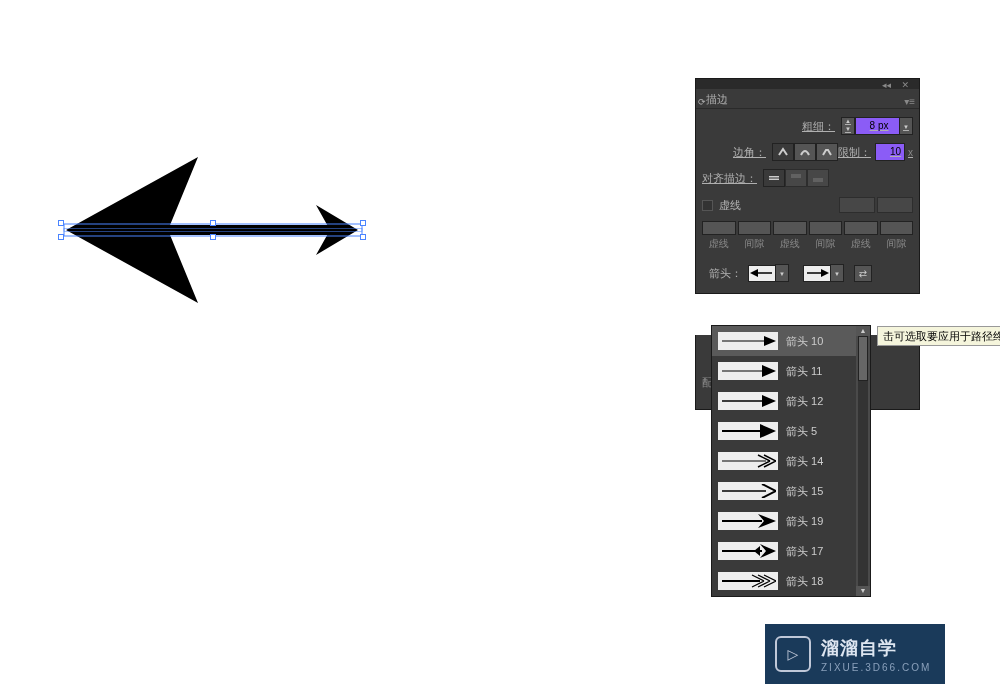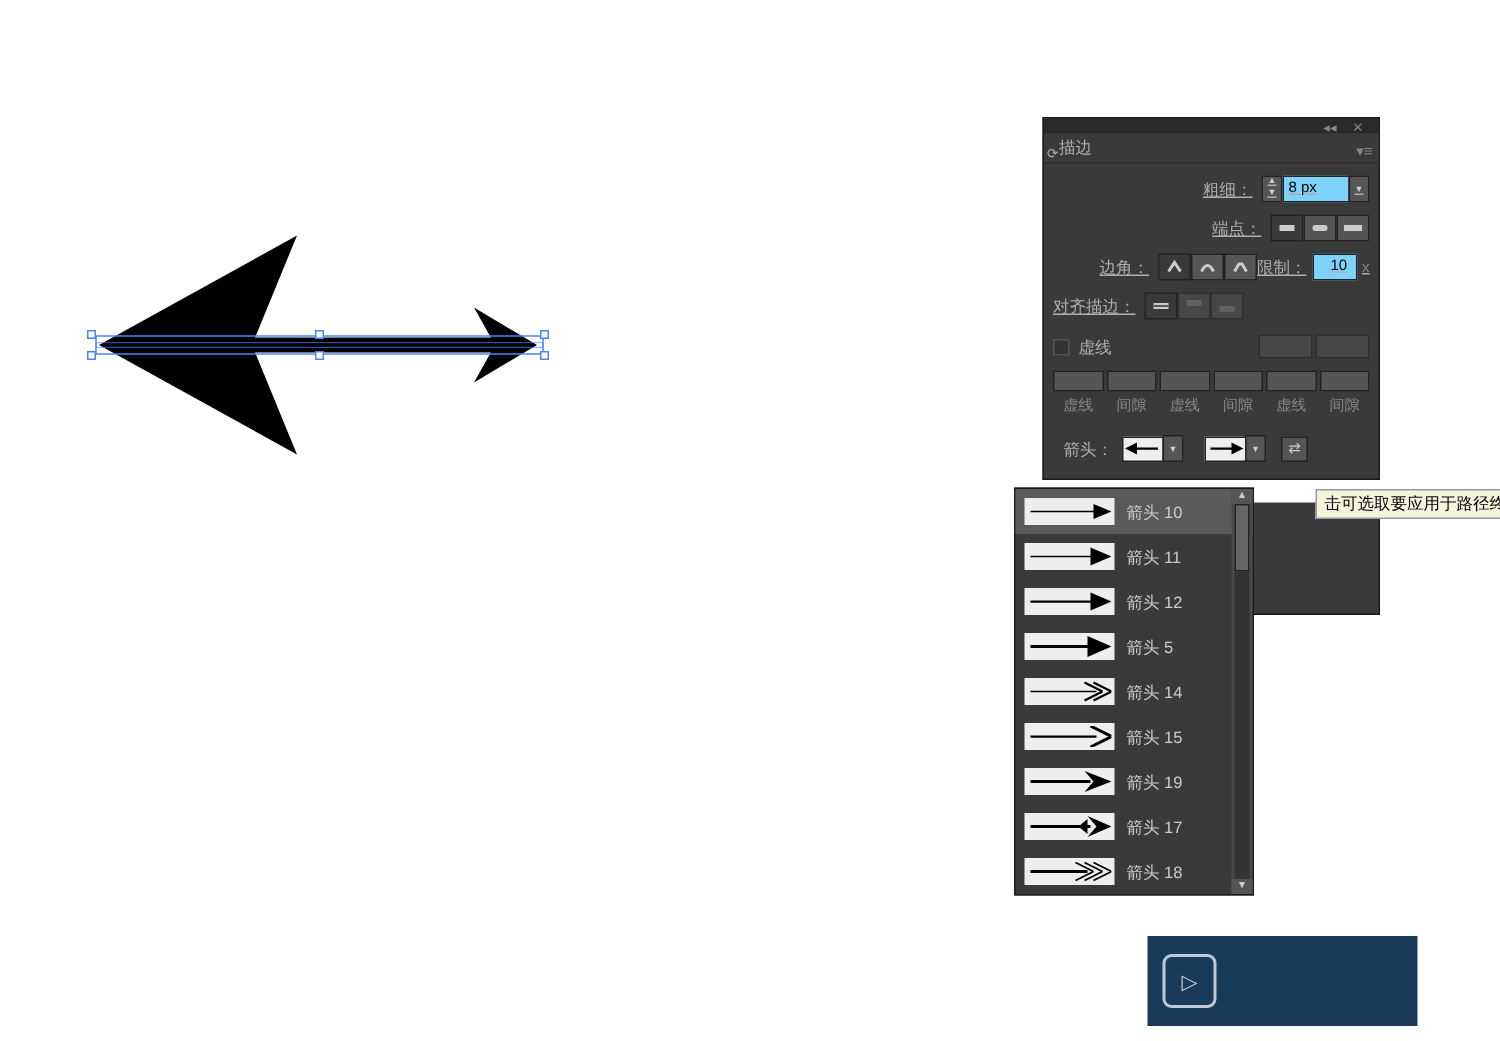--- a/index.html
+++ b/index.html
@@ -17,21 +17,21 @@
     .pin-icon { position: absolute; right: 28px; top: 1px; color: #888; font-size: 9px; }
     .close-x { position: absolute; right: 10px; top: 1px; color: #888; font-size: 9px; cursor: pointer; }
     .panel-title { height: 20px; line-height: 20px; padding-left: 10px; background: #3a3a3a; border-bottom: 1px solid #2a2a2a; position: relative; }
     .panel-title .refresh { position: absolute; left: 2px; top: 3px; font-size: 9px; }
     .panel-title .menu-btn { position: absolute; right: 4px; top: 3px; font-size: 10px; color: #888; }
     .panel-body { padding: 6px 6px 8px 6px; }
     .row { display: flex; align-items: center; height: 22px; margin-bottom: 4px; justify-content: flex-end; text-decoration: underline; }
     .row-label { width: 48px; text-align: right; margin-right: 6px; color: #b0b0b0; }
     .stepper { width: 14px; height: 18px; background: #555; border: 1px solid #222; display: flex; flex-direction: column; }
     .stepper div { flex: 1; text-align: center; font-size: 6px; line-height: 7px; color: #ccc; }
-    .num-input { width: 45px; height: 18px; background: #7dd3fc; border: 1px solid #222; color: #000; font-size: 10px; padding-left: 3px; line-height: 16px; }
+    .num-input { width: 45px; height: 18px; background: #8b5cf6; border: 1px solid #222; color: #000; font-size: 10px; padding-left: 3px; line-height: 16px; text-align: center; }
     .dd-btn { width: 14px; height: 18px; background: #555; border: 1px solid #222; text-align: center; font-size: 6px; line-height: 18px; color: #ccc; margin-left: -1px; }
     .btn-grp { display: flex; gap: 0; }
     .cap-btn { width: 22px; height: 18px; background: #555; border: 1px solid #222; display: flex; align-items: center; justify-content: center; font-size: 9px; color: #ccc; }
     .cap-btn.active { background: #3a3a3a; }
     .limit-label { margin-left: 0; margin-right: 4px; }
     .limit-x { margin-left: 3px; color: #888; font-size: 10px; }
     .align-row { justify-content: flex-start; }
     .align-label { margin-right: 6px; }
     .dash-row { display: flex; align-items: center; height: 24px; margin-top: 4px; }
     .checkbox { width: 11px; height: 11px; background: #333; border: 1px solid #555; margin-right: 6px; }
@@ -43,21 +43,21 @@
     .dash-lbl { text-align: center; font-size: 10px; color: #888; margin-top: 2px; }
     .arrow-row { display: flex; align-items: center; height: 24px; margin-top: 10px; }
     .arrow-row .row-label { width: 40px; }
     .arrow-dd { display: flex; align-items: center; }
     .arrow-preview { width: 28px; height: 17px; background: #eee; border: 1px solid #222; display: flex; align-items: center; justify-content: center; }
     .arrow-preview svg { width: 24px; height: 12px; }
     .swap-btn { width: 18px; height: 17px; background: #555; border: 1px solid #222; margin-left: 10px; display: flex; align-items: center; justify-content: center; font-size: 10px; color: #ccc; }
     .gap { width: 14px; }
 
     
-    .dd-panel { position: absolute; top: 325px; left: 676px; width: 160px; background: #3a3a3a; border: 1px solid #1a1a1a; }
+    .dd-panel { position: absolute; top: 325px; left: 711px; width: 160px; background: #3a3a3a; border: 1px solid #1a1a1a; }
     .dd-scroll { position: absolute; top: 0; right: 0; width: 14px; height: 100%; background: #4a4a4a; }
     .dd-scroll .track { position: absolute; top: 10px; bottom: 10px; left: 2px; right: 2px; background: #333; }
     .dd-scroll .thumb { position: absolute; top: 10px; right: 2px; width: 10px; height: 45px; background: #666; border: 1px solid #222; }
     .dd-scroll .up, .dd-scroll .down { position: absolute; width: 14px; height: 10px; background: #555; font-size: 7px; text-align: center; line-height: 9px; color: #ccc; }
     .dd-scroll .up { top: 0; }
     .dd-scroll .down { bottom: 0; }
     .dd-item { height: 30px; display: flex; align-items: center; padding-right: 14px; cursor: pointer; }
     .dd-item:hover, .dd-item.sel { background: #5a5a5a; }
     .dd-swatch { width: 60px; height: 18px; background: #eee; margin-left: 6px; margin-right: 8px; display: flex; align-items: center; justify-content: center; }
     .dd-swatch svg { width: 56px; height: 14px; }
@@ -125,40 +125,20 @@
     <div class="row">
       <span class="row-label">粗细：</span>
       <div class="stepper">
           <div>▲</div>
           <div>▼</div>
         </div>
       <div class="num-input">8 px</div>
       <div class="dd-btn">▼</div>
     </div>
 
-    <div class="row">
-      <span class="row-label">端点：</span>
-      <div class="btn-grp">
-        <div class="cap-btn active">
-            <svg width="12" height="10">
-              <rect x="1" y="3" width="10" height="4" fill="#ccc"></rect>
-            </svg>
-          </div>
-        <div class="cap-btn">
-            <svg width="12" height="10">
-              <rect x="1" y="3" width="10" height="4" rx="2" fill="#ccc"></rect>
-            </svg>
-          </div>
-        <div class="cap-btn">
-            <svg width="12" height="10">
-              <rect x="0" y="3" width="12" height="4" fill="#ccc"></rect>
-            </svg>
-          </div>
-      </div>
-    </div>
 
     <div class="row">
       <span class="row-label">边角：</span>
       <div class="btn-grp">
         <div class="cap-btn active">
             <svg width="12" height="10">
               <path d="M2 8 L6 2 L10 8" stroke="#ccc" fill="none" stroke-width="2"></path>
             </svg>
           </div>
         <div class="cap-btn">
@@ -350,13 +330,17 @@
     <div class="track"></div>
     <div class="thumb"></div>
     <div class="down">▼</div>
   </div>
 </div>
 
 <div class="tooltip">击可选取要应用于路径终</div>
 
 <div class="watermark">
   <div class="wm-logo">▷</div>
+  <div class="wm-text">
+    <div class="wm-title">溜溜自学</div>
+    <div class="wm-url">ZIXUE.3D66.COM</div>
+  </div>
 </div>
 
 </body></html>

